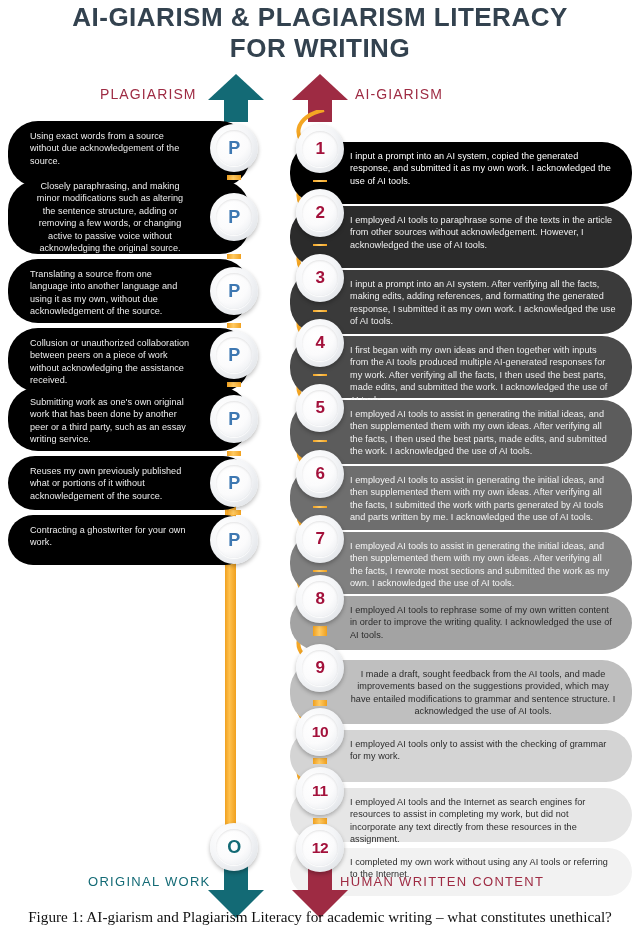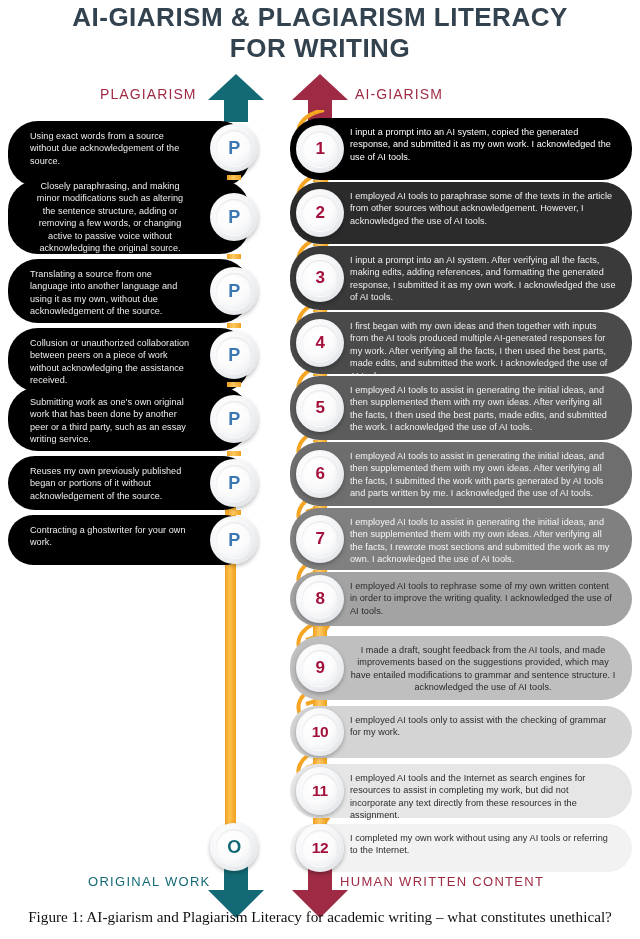--- a/index.html
+++ b/index.html
@@ -56,21 +56,21 @@
   
   #connector-left{
     position:absolute;left:225px;top:468px;width:11px;height:360px;
     background:linear-gradient(90deg,#F0A01E 0%,#FFC14D 40%,#F0A01E 100%);
   }
   #connector-right-svg{position:absolute;left:280px;top:110px;width:80px;height:760px;}
 
   
   .pill{position:absolute;border-radius:30px;box-sizing:border-box;}
   .pill-left{left:8px;width:242px;}
-  .pill-right{left:290px;width:342px;}
+  .pill-right{left:290px;width:342px;margin-top:24px;}
   .pill-text{
     position:absolute;font-size:9.1px;line-height:12.4px;
     letter-spacing:.05px;
   }
   .pill-left .pill-text{left:22px;right:60px;color:#EDEDED;}
   .pill-right .pill-text{left:60px;right:16px;}
 
   
   .badge{
     position:absolute;width:48px;height:48px;border-radius:50%;
@@ -180,21 +180,21 @@
         <div class="core">P</div>
       </div>
       <div class="pill pill-left" style="top: 387px; height: 64px; background: rgb(0, 0, 0);">
         <div class="pill-text" style="top: 9px;">Submitting work as one's own original work that has been done by another peer or a third party, such as an essay writing service.</div>
       </div>
       <div class="badge badge-p badge-left" style="top: 395px;">
         <div class="ring"></div>
         <div class="core">P</div>
       </div>
       <div class="pill pill-left" style="top: 456px; height: 54px; background: rgb(0, 0, 0);">
-        <div class="pill-text" style="top: 9px;">Reuses my own previously published began or portions of it without acknowledgement of the source.</div>
+        <div class="pill-text" style="top: 9px;">Reuses my own previously published what or portions of it without acknowledgement of the source.</div>
       </div>
       <div class="badge badge-p badge-left" style="top: 459px;">
         <div class="ring"></div>
         <div class="core">P</div>
       </div>
       <div class="pill pill-left" style="top: 515px; height: 50px; background: rgb(0, 0, 0);">
         <div class="pill-text" style="top: 9px;">Contracting a ghostwriter for your own work.</div>
       </div>
       <div class="badge badge-p badge-left" style="top: 516px;">
         <div class="ring"></div>

